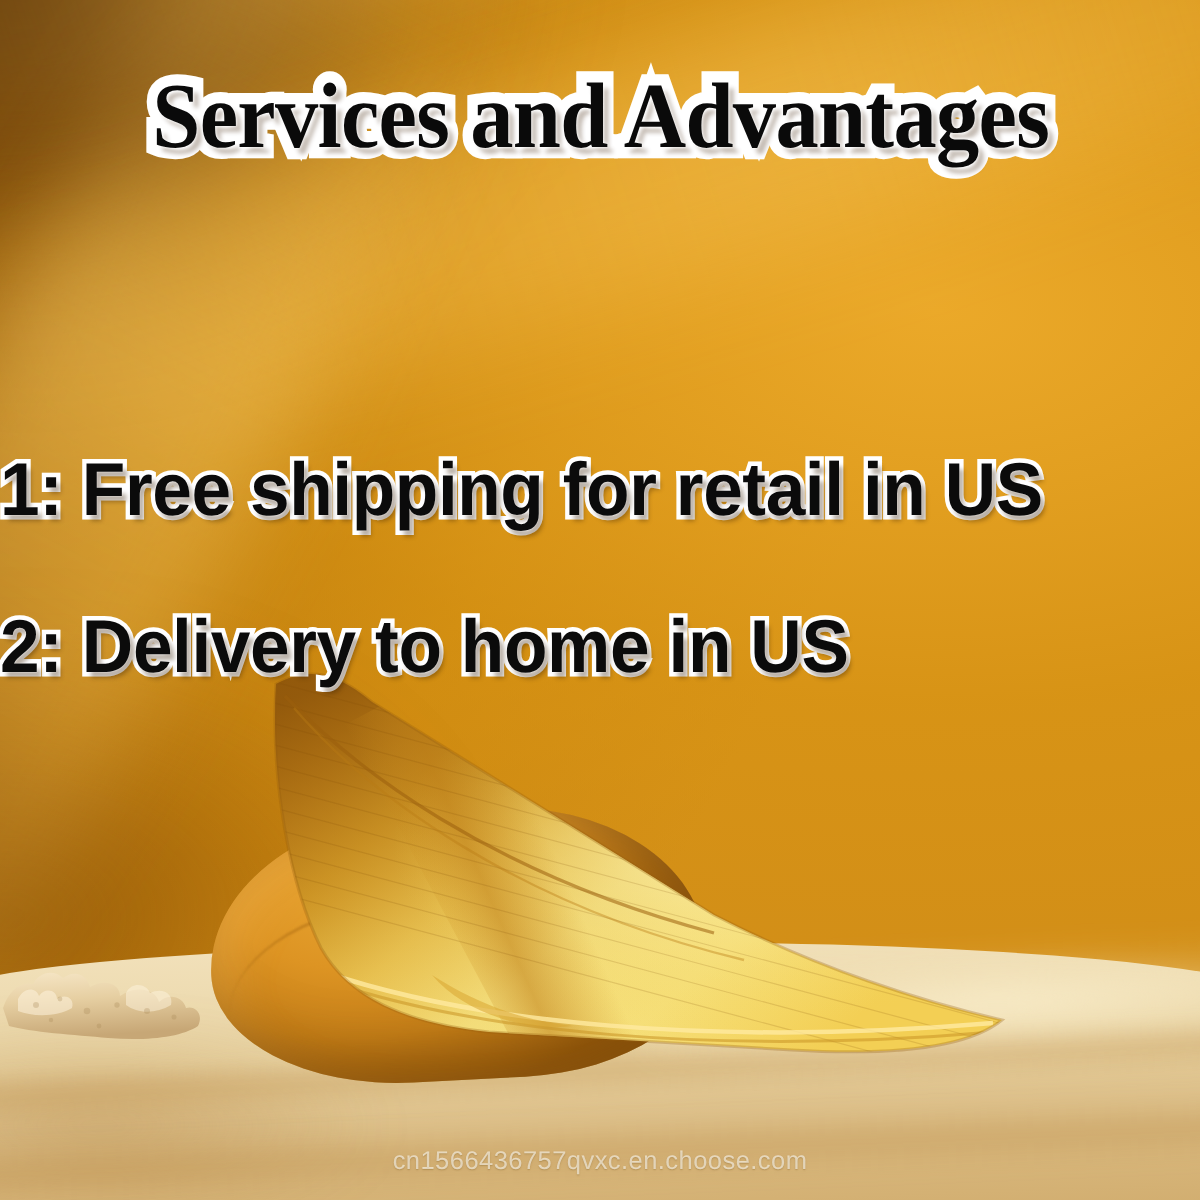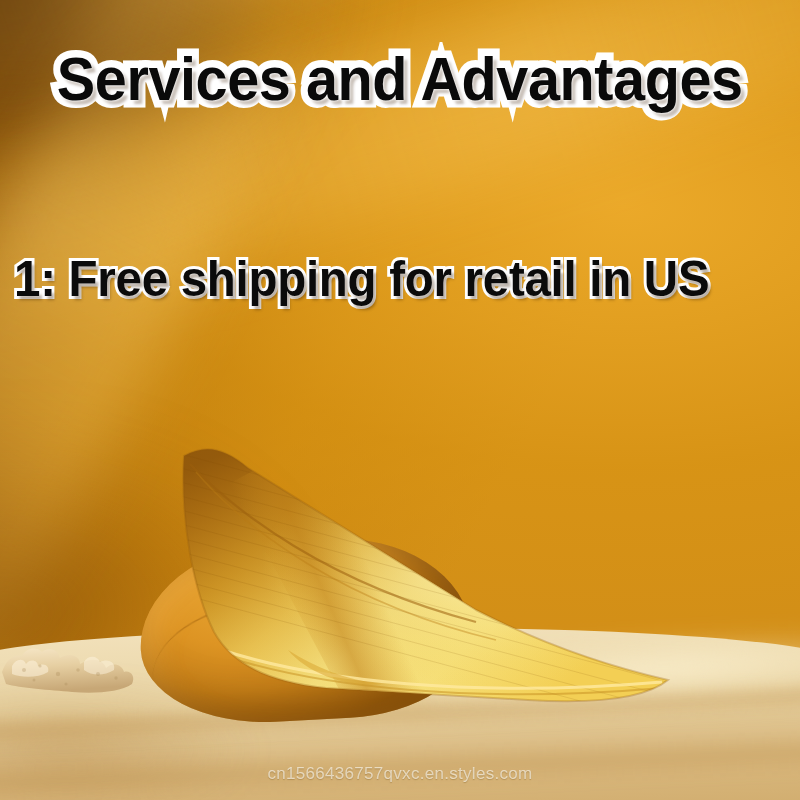--- a/index.html
+++ b/index.html
@@ -114,43 +114,42 @@
     position:absolute; left:176px; top:442px; width:500px; height:268px;
   }
   .pillow-front svg { display:block; }
 
   
   .coral { position:absolute; left:0px; top:636px; width:138px; height:66px; }
 
   
   .title-wrap {
     position:absolute; left:0; top:30px; width:800px; height:96px;
-    display:flex; align-items:center; justify-content:center;
+    display:flex; align-items:center; justify-content:center;font-family:Liberation Serif, serif;
   }
   .title {
     font-size: 62px;
     font-weight: 700;
     letter-spacing: -0.5px;
     color: #0a0a0a;
     white-space: nowrap;
     transform: scaleX(0.93);
     -webkit-text-stroke: 15px #ffffff;
     paint-order: stroke fill;
     text-shadow:
       0 0 2px #ffffff, 0 0 4px #ffffff,
       4px 4px 3px rgba(60,30,0,0.30);
   }
 
   .lines {
     position:absolute; left:0; top:250px; width:800px;
   }
   .line {
     height: 105px;
-    display:flex; align-items:flex-start;
-    padding-left: 14px;
+    display:flex; align-items:flex-end;
     box-sizing:border-box;
   }
   .line span {
     font-size: 50px;
     font-weight: 700;
     letter-spacing: -0.3px;
     color: #0b0b0b;
     white-space: nowrap;
     transform: scaleX(0.95);
     transform-origin: left center;
@@ -301,17 +300,20 @@
   </div>
 
   <div class="title-wrap">
     <div class="title">Services and Advantages</div>
   </div>
 
   <div class="lines">
     <div class="line">
       <span>1: Free shipping for retail in US</span>
     </div>
+    <div class="line">
+      <span>2: Delivery to home in US</span>
+    </div>
   </div>
 
-  <div class="watermark">cn1566436757qvxc.en.styles.com</div>
+  <div class="watermark">cn1566436757qvxc.en.choose.com</div>
 
 </div>
 
 </body></html>

